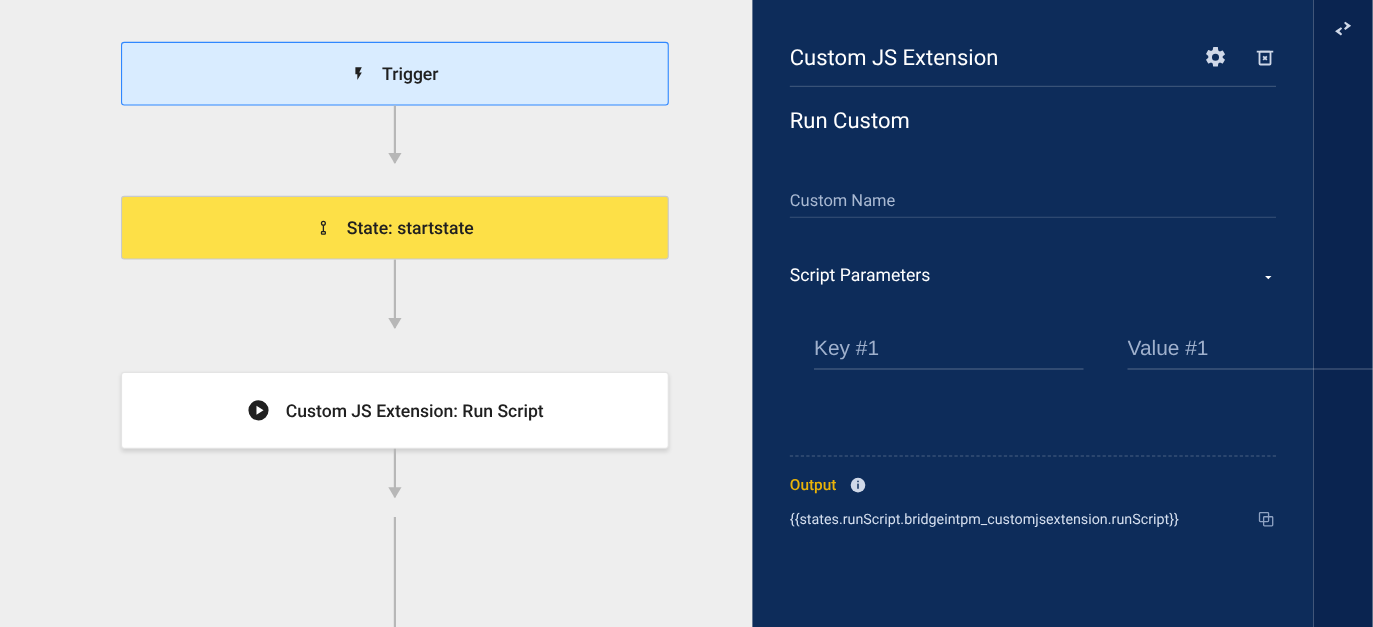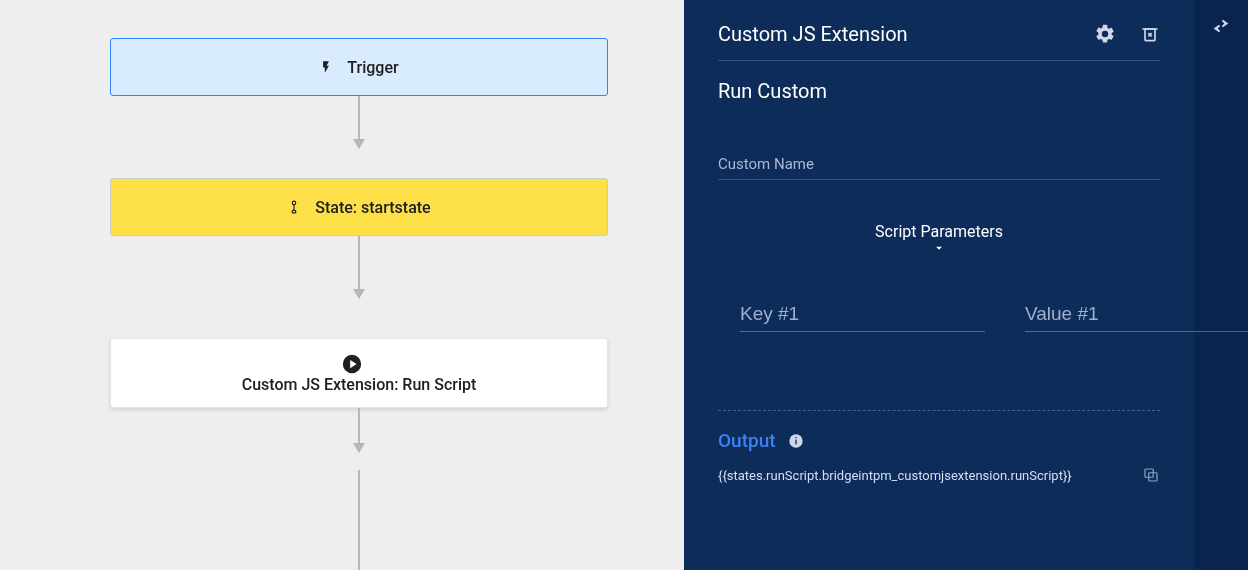--- a/index.html
+++ b/index.html
@@ -36,21 +36,20 @@
     height: 58px;
     background: #fde047;
     border: 1px solid #c8cacc;
   }
   .node-action {
     top: 338px;
     height: 70px;
     background: #ffffff;
     border: 1px solid #e4e4e4;
     box-shadow: 0 2px 4px rgba(0,0,0,0.12);
-    flex-direction: column;
   }
 
   
   .connector { position: absolute; left: 50%; transform: translateX(-50%); width: 2px; background: #b7b7b7; }
   .connector::after {
     content: "";
     position: absolute; left: 50%; bottom: -1px; transform: translateX(-50%);
     border-left: 6px solid transparent; border-right: 6px solid transparent;
     border-top: 10px solid #b7b7b7;
   }
@@ -59,56 +58,56 @@
   #c2 { top: 236px; height: 62px; }
   #c3 { top: 408px; height: 44px; }
   #c4 { top: 470px; height: 100px; }
   #c4 .connector::after { display: none; }
 
   
   .panel {
     width: 510px;
     background: #0d2c5a;
     color: #e7edf7;
-    padding: 22px 34px 30px 34px;
+    padding: 40px 34px 30px 34px;
     position: relative;
     display: flex;
     flex-direction: column;
     margin-left: 29px;
   }
   .panel-header { display: flex; align-items: center; }
   .panel-title { font-size: 20px; font-weight: 400; color: #ffffff; flex: 1; }
   .hdr-icon { color: #cfd8e8; margin-left: 24px; cursor: pointer; }
   .panel-divider { border: none; border-top: 1px solid rgba(255,255,255,0.18); margin: 14px 0 0 0; }
 
   .subtitle { font-size: 20px; color: #ffffff; margin-top: 18px; }
 
   .field-label { font-size: 15px; color: #a9b9d2; margin-top: 52px; }
   .underline { border-bottom: 1px solid rgba(255,255,255,0.18); height: 1px; margin-top: 6px; }
 
-  .params-row { display: flex; align-items: center; margin-top: 42px; flex-direction: column; }
+  .params-row { display: flex; align-items: flex-end; margin-top: 42px; }
   .params-label { font-size: 16px; color: #ffffff; flex: 1; }
   .caret { color: #ffffff; }
 
   .kv-row { display: flex; gap: 40px; margin-top: 44px; padding-left: 22px; }
   .kv-input {
     flex: 0 0 150px;
     background: transparent;
     border: none;
     border-bottom: 1px solid rgba(255,255,255,0.3);
     color: #cfd8e8;
     font-size: 19px;
     padding: 4px 0 6px 0;
     outline: none;
   }
   .kv-input::placeholder { color: #9fb0cc; }
 
   .out-divider { border: none; border-top: 1px dashed rgba(255,255,255,0.25); margin-top: 78px; }
   .output-row { display: flex; align-items: center; margin-top: 18px; gap: 12px; }
-  .output-label { color: #3b82f6; font-size: 19px; font-weight: 500; }
+  .output-label { color: #eab308; font-size: 14px; font-weight: 500; }
   .info-icon { color: #cfd8e8; }
 
   .expr-row { display: flex; align-items: center; margin-top: 14px; gap: 12px; }
   .expr { font-size: 13px; color: #d5dfef; flex: 1; }
   .copy-icon { color: #8fa2c2; cursor: pointer; }
 
   
   .rail {
     width: 54px;
     background: #0a2450;

